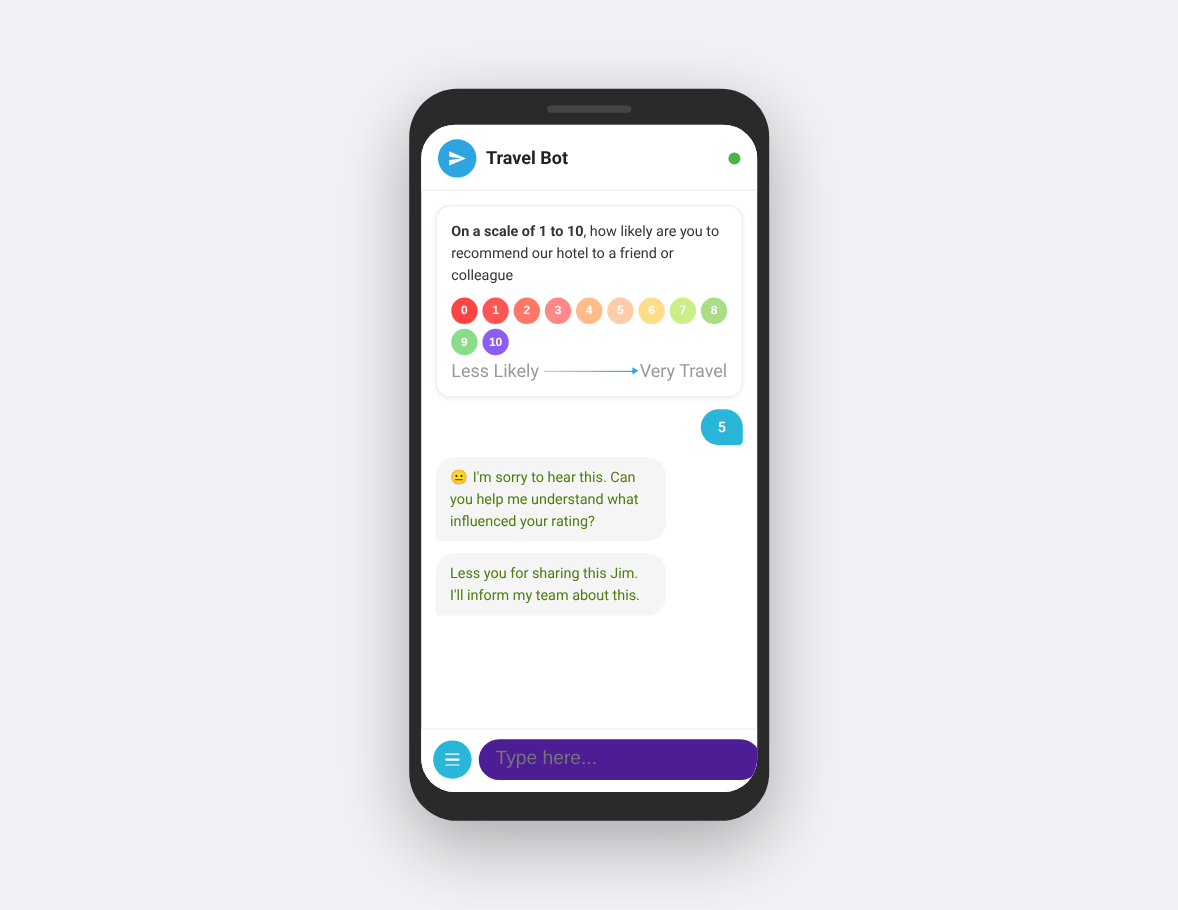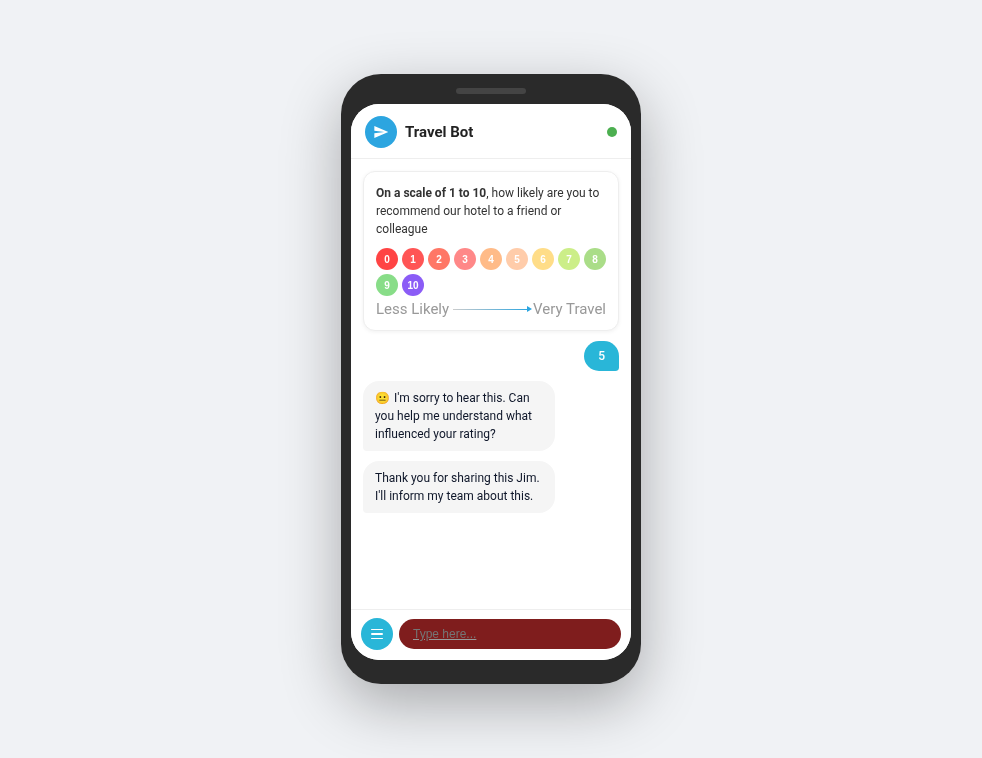--- a/index.html
+++ b/index.html
@@ -172,21 +172,21 @@
       padding: 8px 14px;
       font-size: 12px;
       font-weight: 500;
       max-width: 70%;
     }
 
     
     .bubble-left {
       align-self: flex-start;
       background: #f5f5f5;
-      color: #0f172a;
+      color: #4d7c0f;
       border-radius: 16px 16px 16px 4px;
       padding: 8px 12px;
       font-size: 12px;
       line-height: 1.5;
       max-width: 75%;
     }
 
     .bubble-left .emoji {
       margin-right: 4px;
     }
@@ -223,28 +223,27 @@
     .menu-btn span i {
       display: block;
       width: 12px;
       height: 1.5px;
       background: white;
       border-radius: 1px;
     }
 
     .text-input {
       flex: 1;
-      background: #7f1d1d;
+      background: #4c1d95;
       border: none;
       border-radius: 20px;
       padding: 8px 14px;
-      font-size: 12px;
+      font-size: 16px;
       color: #999;
       outline: none;
-      text-decoration: underline;
     }
   </style>
 </head>
 <body>
 
 <div class="phone-outer">
   <div class="phone-speaker"></div>
   <div class="phone-screen">
 
     <div class="chat-header">
@@ -288,21 +287,21 @@
       <div class="bubble-right">
         <span>5</span>
       </div>
 
       <div class="bubble-left">
         <span class="emoji">😐</span><span>I'm sorry to hear this. Can you help me understand what influenced your rating?</span>
       </div>
 
 
       <div class="bubble-left">
-        <span>Thank you for sharing this Jim. I'll inform my team about this.</span>
+        <span>Less you for sharing this Jim. I'll inform my team about this.</span>
       </div>
 
     </div>
 
     <div class="chat-input-area">
       <div class="menu-btn">
         <span>
           <i></i>
             <i></i>
             <i></i>

